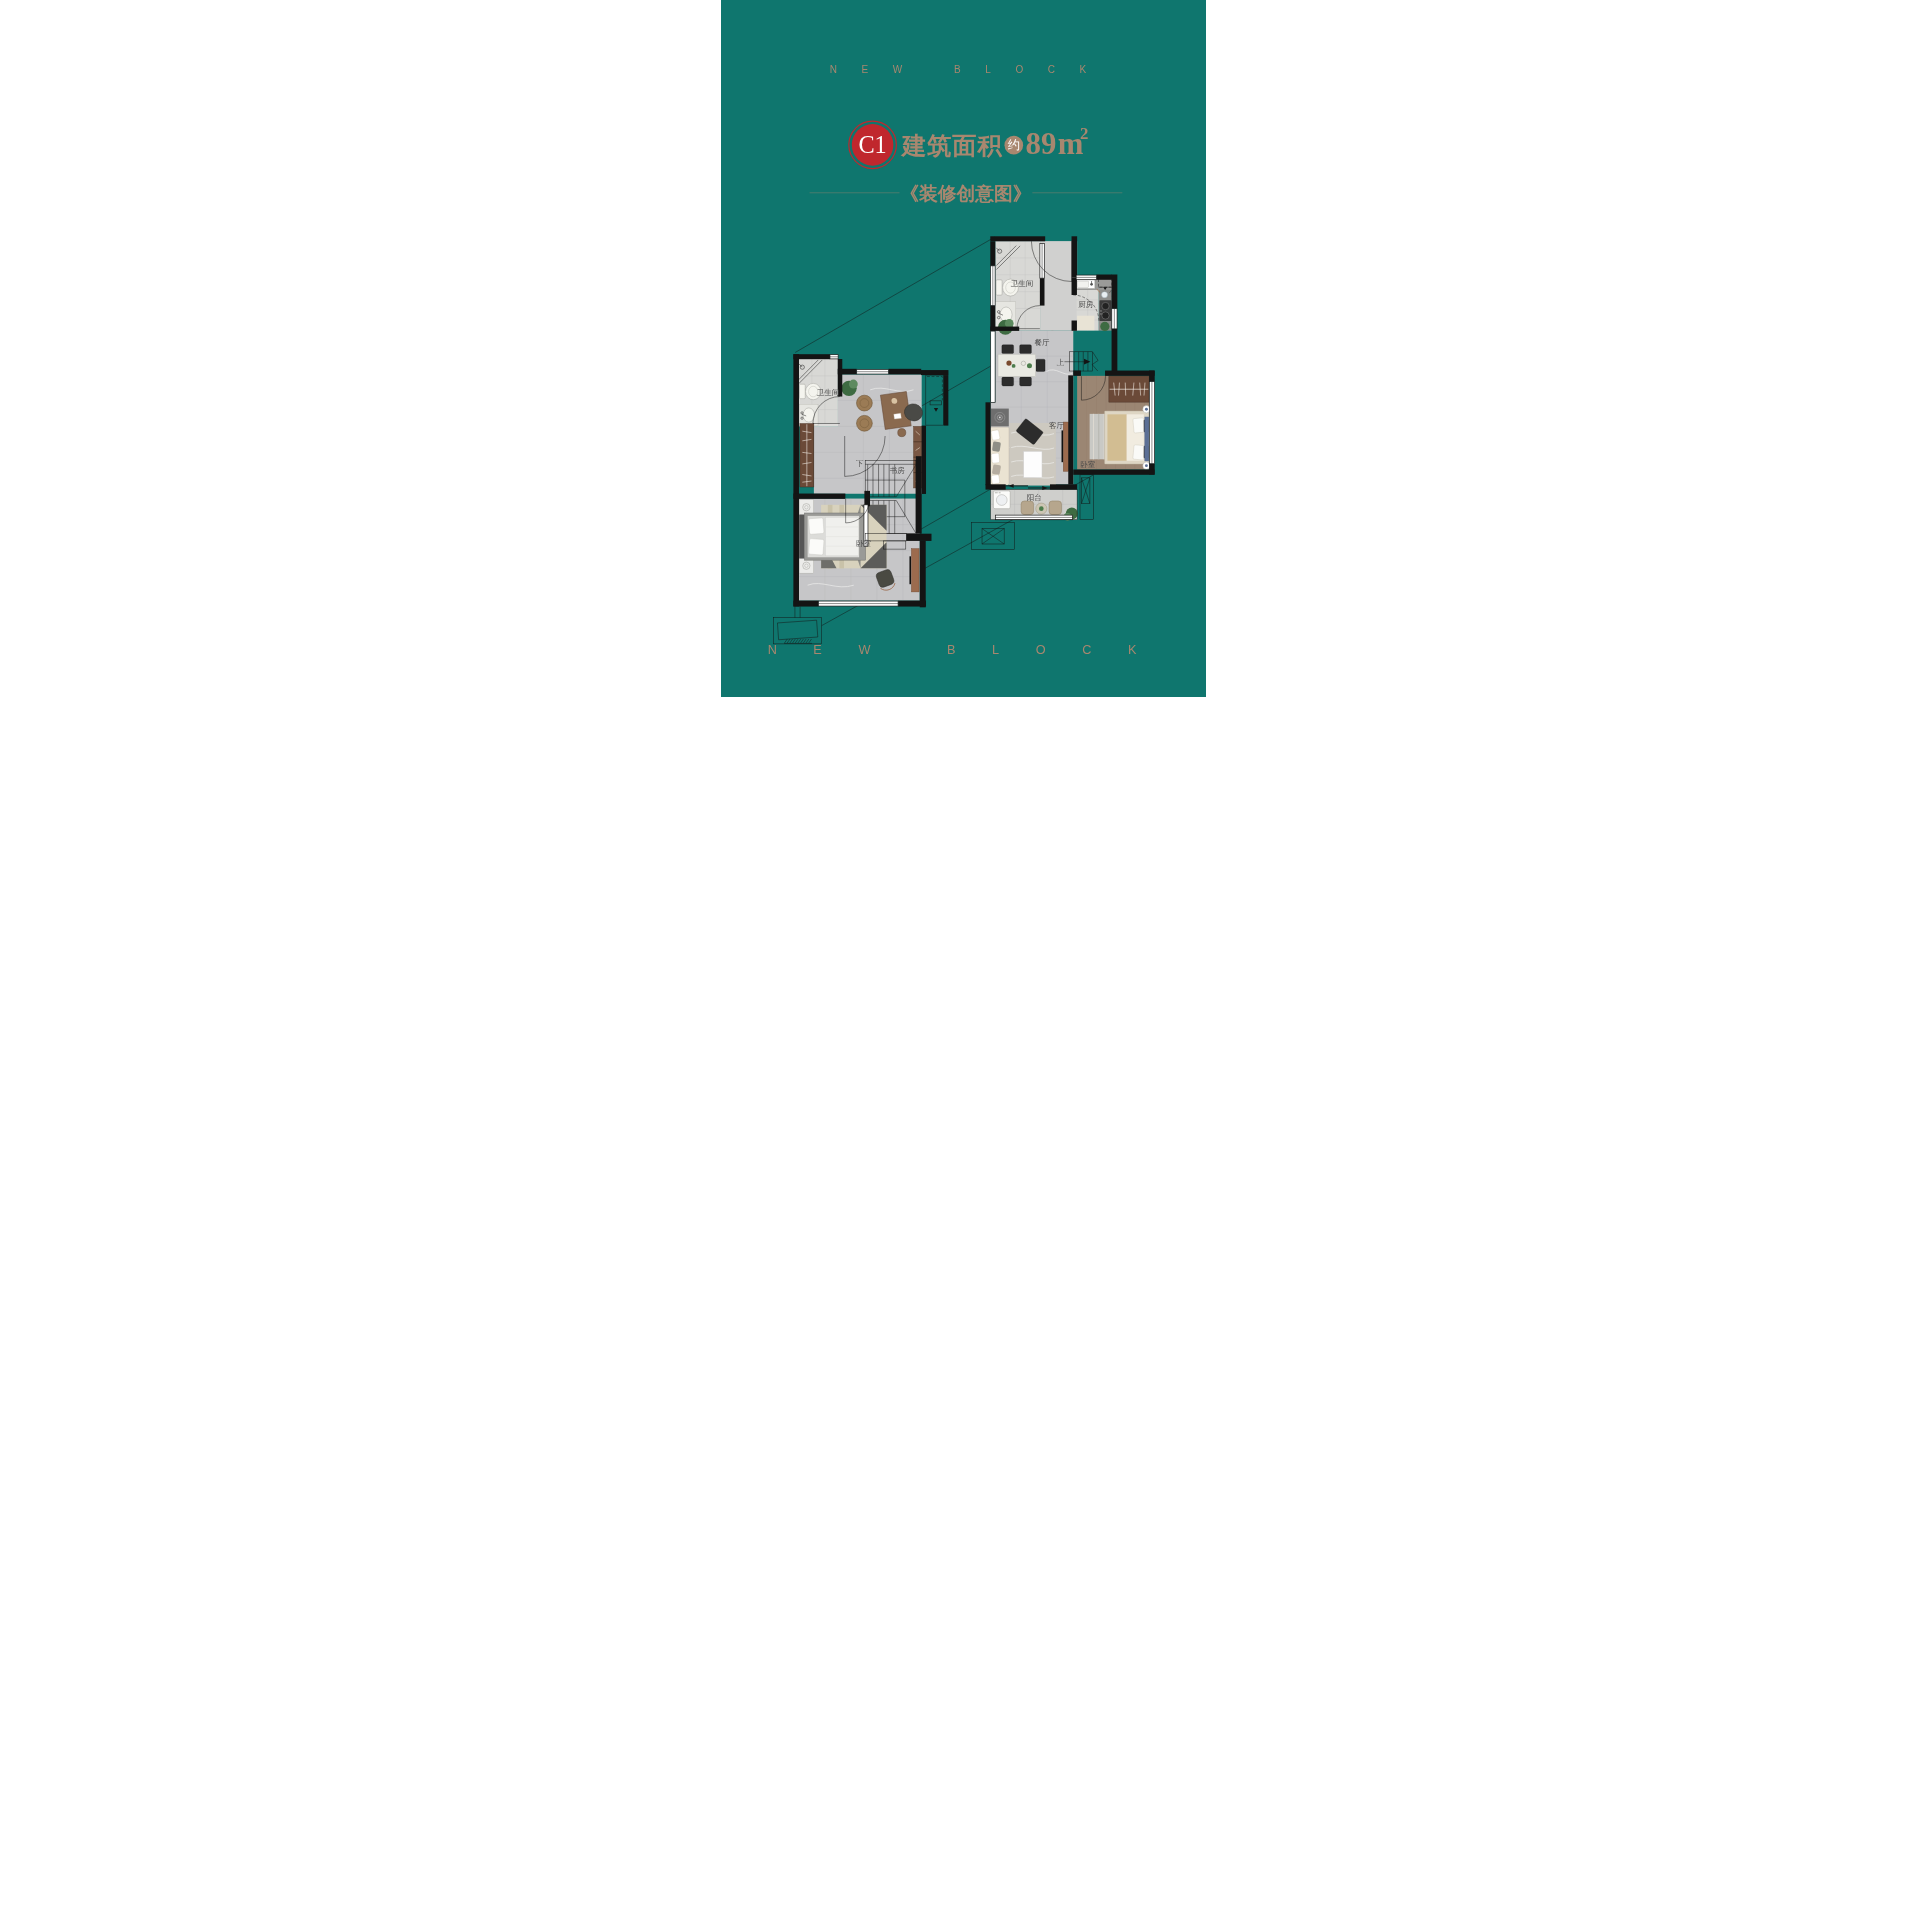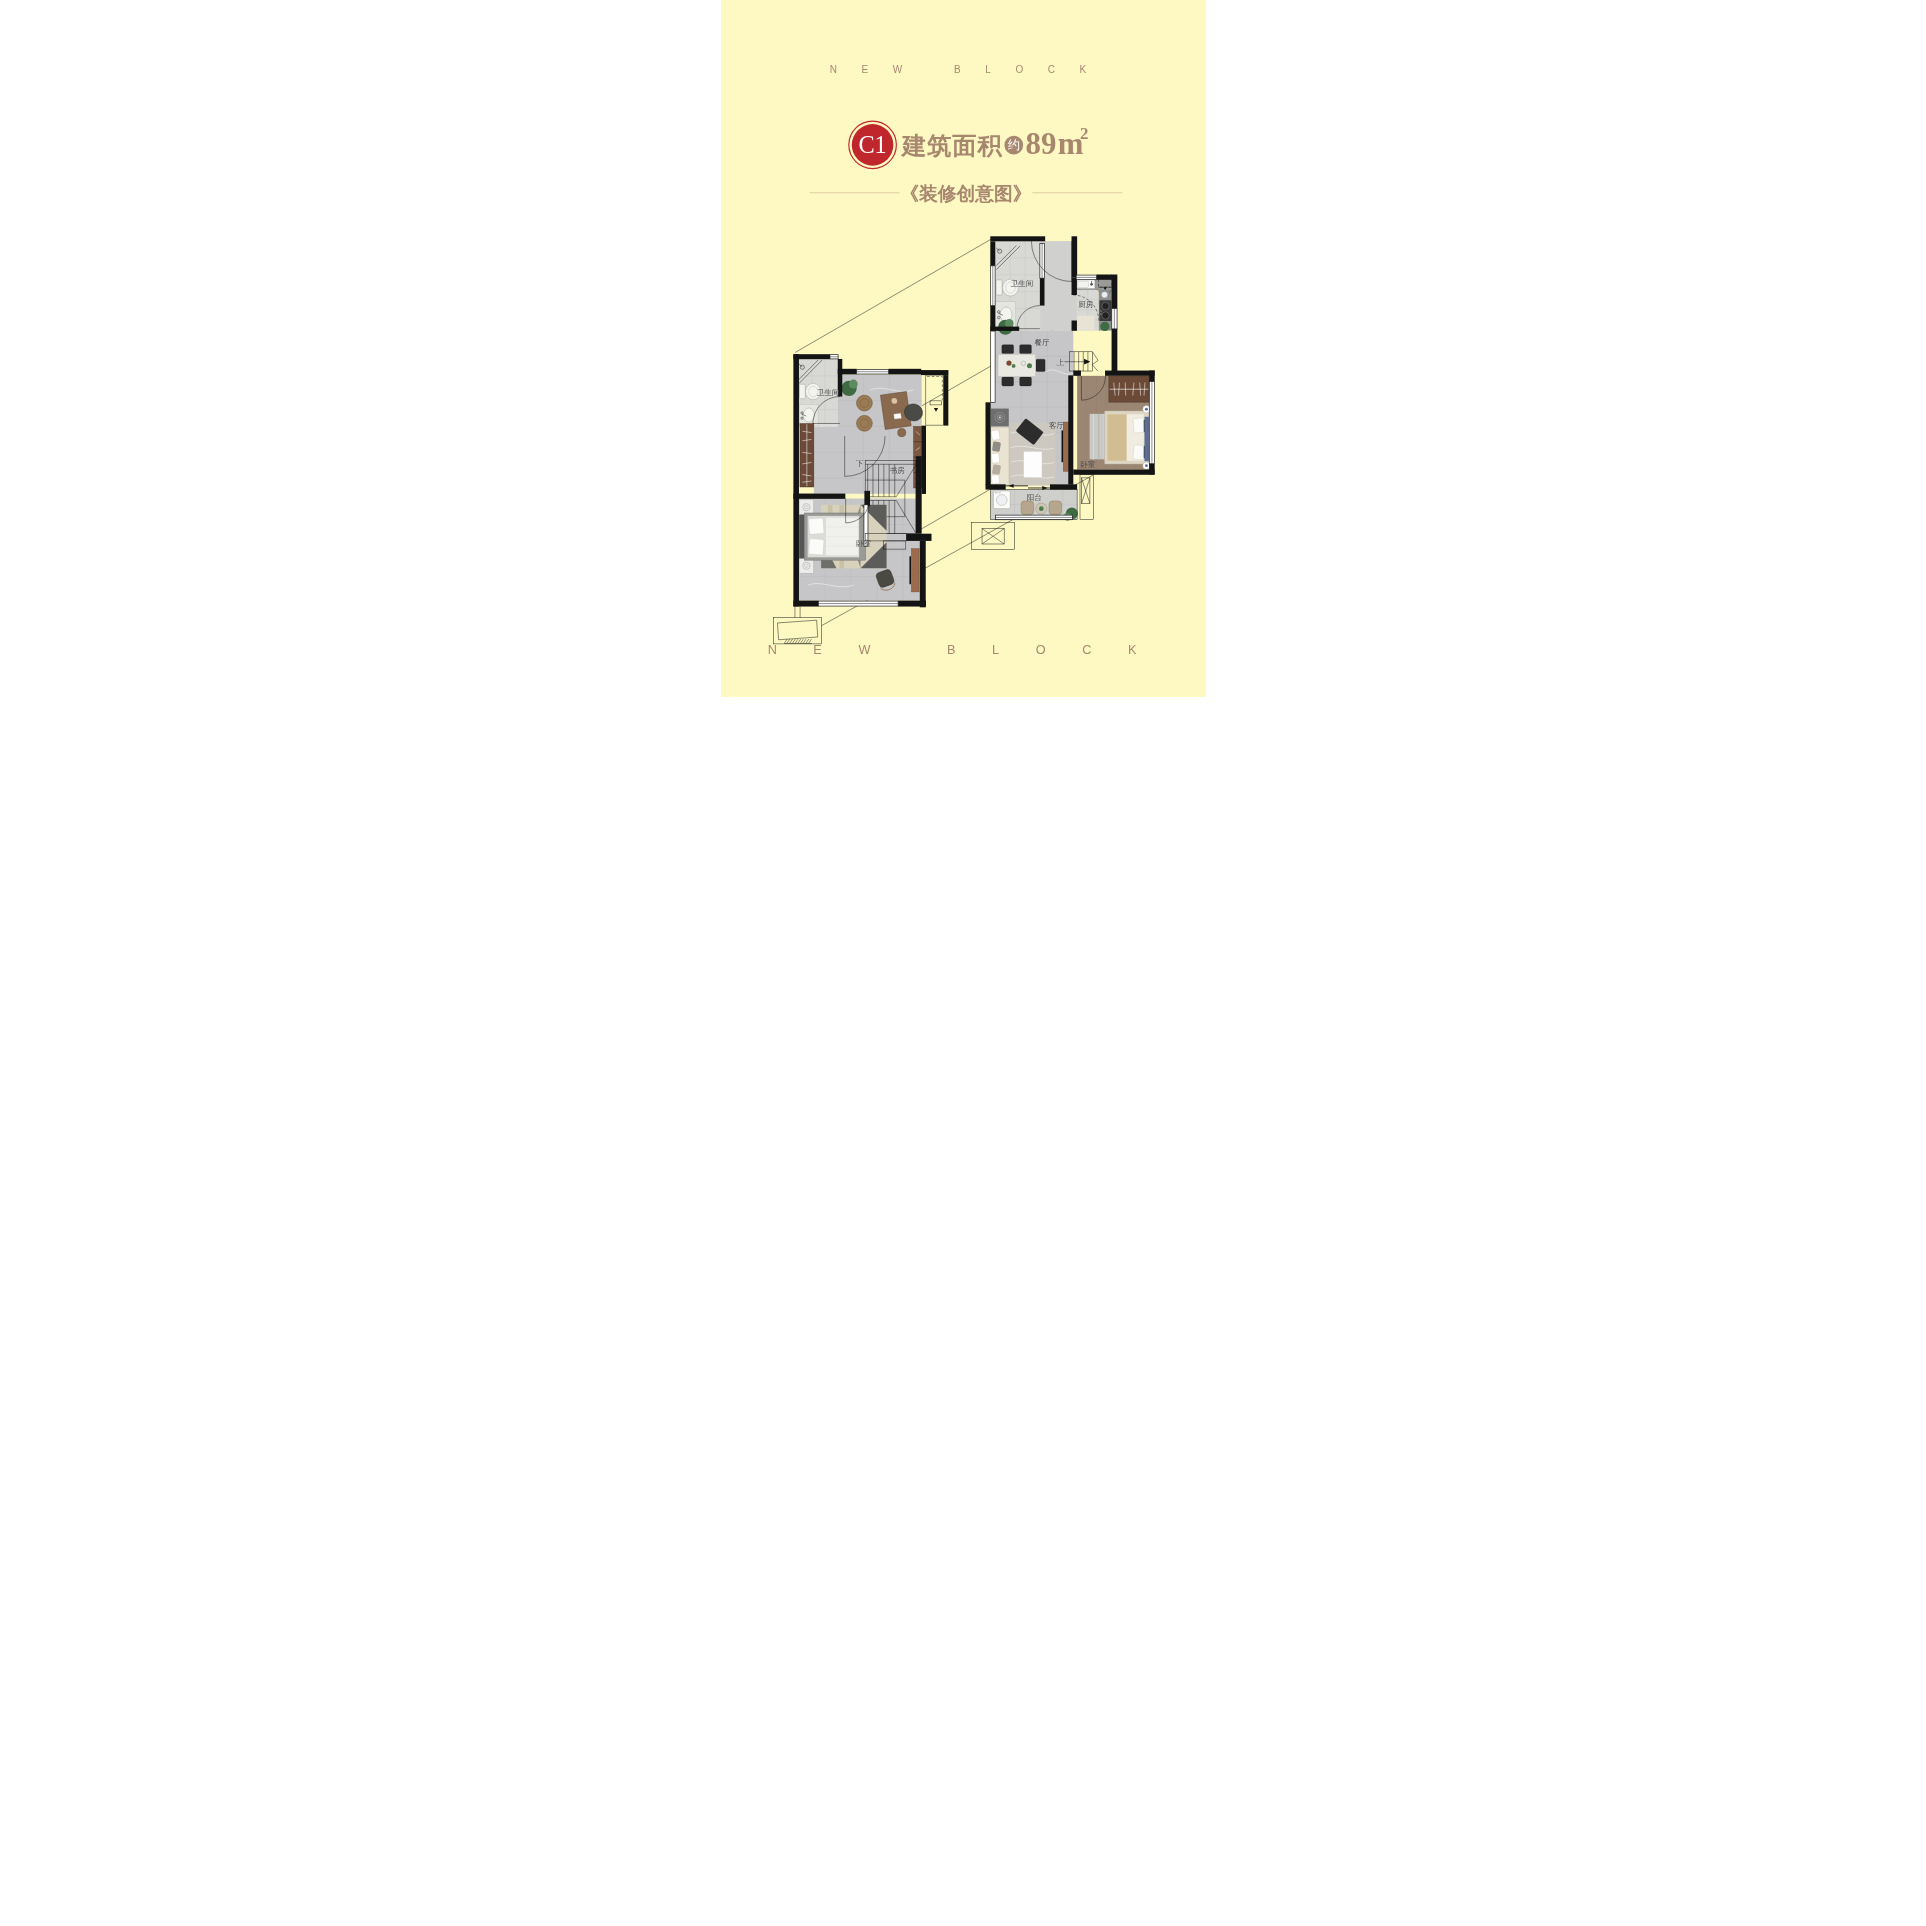--- a/index.html
+++ b/index.html
@@ -1,16 +1,16 @@
 <!DOCTYPE html>
 <html style="font-size:6.2px"><head>
 <meta charset="utf-8">
 <style>
   html,body{margin:0;padding:0;background:#ffffff;}
-  .page{width:100%;max-width:485px;margin:0 auto;background:#fef9c3;}
+  .page{width:100%;max-width:485px;margin:0 auto;background:#0f766e;}
   svg{display:block;width:100%;height:auto;}
   
   .wall{fill:#141414;}
   .wwall{fill:#ffffff;stroke:#141414;stroke-width:7;}
   .tn{stroke:#141414;stroke-width:5;fill:none;}
   .dash{stroke:#141414;stroke-width:5;fill:none;stroke-dasharray:30 18;}
   
   .marble{fill:#c6c6c8;}
   .tile{fill:#d8d8d5;}
   .wood{fill:#9b8673;}

